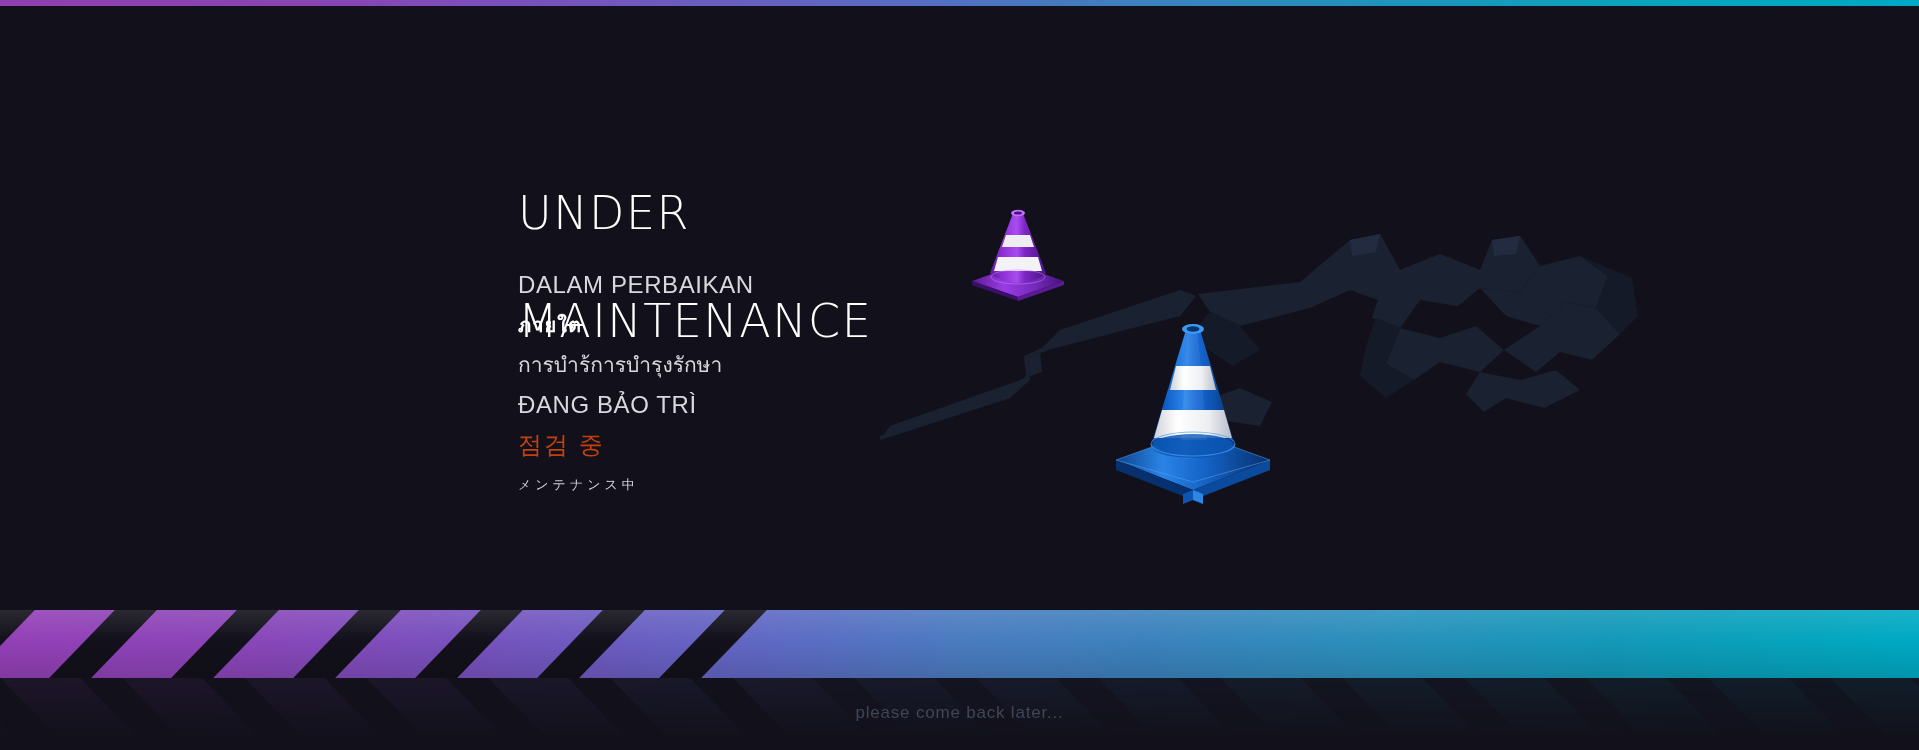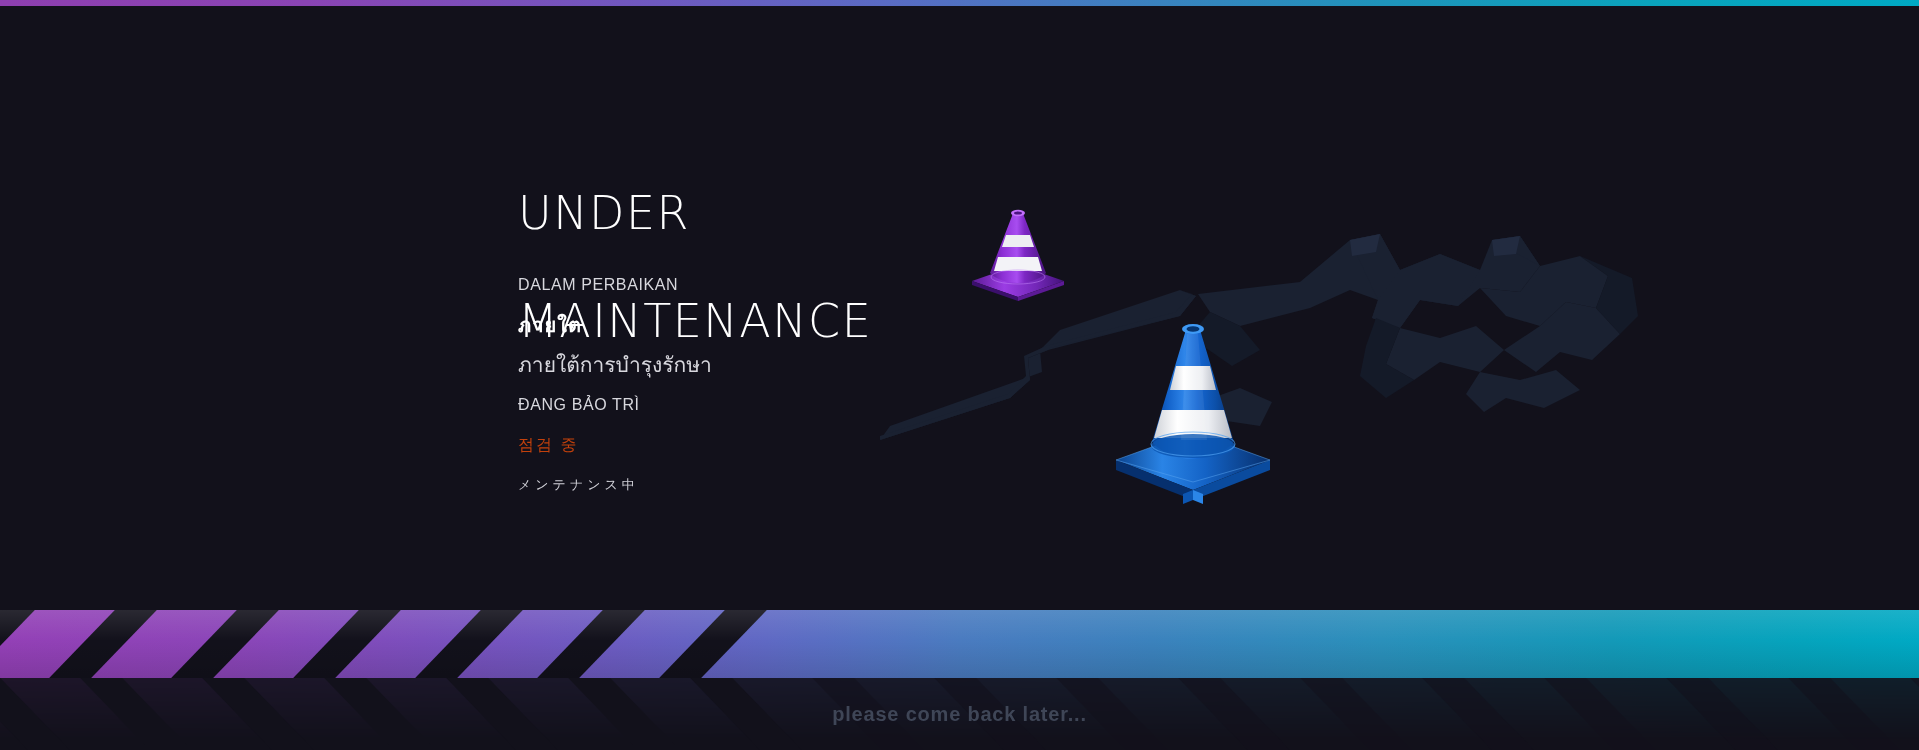--- a/index.html
+++ b/index.html
@@ -36,21 +36,21 @@
   .headline span { display:block; }
 
   
   .langlist {
     position:absolute; left:518px; top:265px;
     width:520px;
   }
   .langlist li {
     list-style:none;
     color:#d8d8de;
-    font-size:16px;
+    font-size:24px;
     line-height:40px;
     font-weight:300;
     letter-spacing:0.6px;
     white-space:nowrap;
   }
   .langlist li.cjk-bold {
     font-weight:700;
     color:#ffffff;
     font-size:20px;
     letter-spacing:1px;
@@ -100,23 +100,23 @@
     position:absolute; top:-6px; height:86px; width:42px;
     background:#12111b;
     transform:skewX(44deg);
   }
 
   
   .footnote {
     position:absolute; left:0; top:703px; width:1919px;
     text-align:center;
     color:#3f4657;
-    font-size:20px;
+    font-size:17px;
     letter-spacing:0.8px;
-    font-weight:700;
+    font-weight:400;
   }
 
   
   .cone { position:absolute; }
   .cone-purple { left:964px; top:205px; width:108px; height:96px; }
   .cone-blue   { left:1108px; top:314px; width:170px; height:190px; }
 </style>
 </head>
 <body>
 
@@ -233,21 +233,21 @@
   </div>
 
   <div class="headline">
     <span>UNDER</span>
     <span>MAINTENANCE</span>
   </div>
 
   <ul class="langlist">
     <li>DALAM PERBAIKAN</li>
     <li class="cjk-bold">ภายใต</li>
-    <li class="thai">ภายใต้การบำรุงรักษา</li>
+    <li class="thai">การบำร้การบำรุงรักษา</li>
     <li>ĐANG BẢO TRÌ</li>
     <li class="kr">점검 중</li>
     <li class="jp">メンテナンス中</li>
   </ul>
 
   <div class="band">
     <div class="band-fill"></div>
     <div class="band-mask" id="band-mask">
         <div class="band-gap" style="left: -40px;"></div>
         <div class="band-gap" style="left: 82px;"></div>

